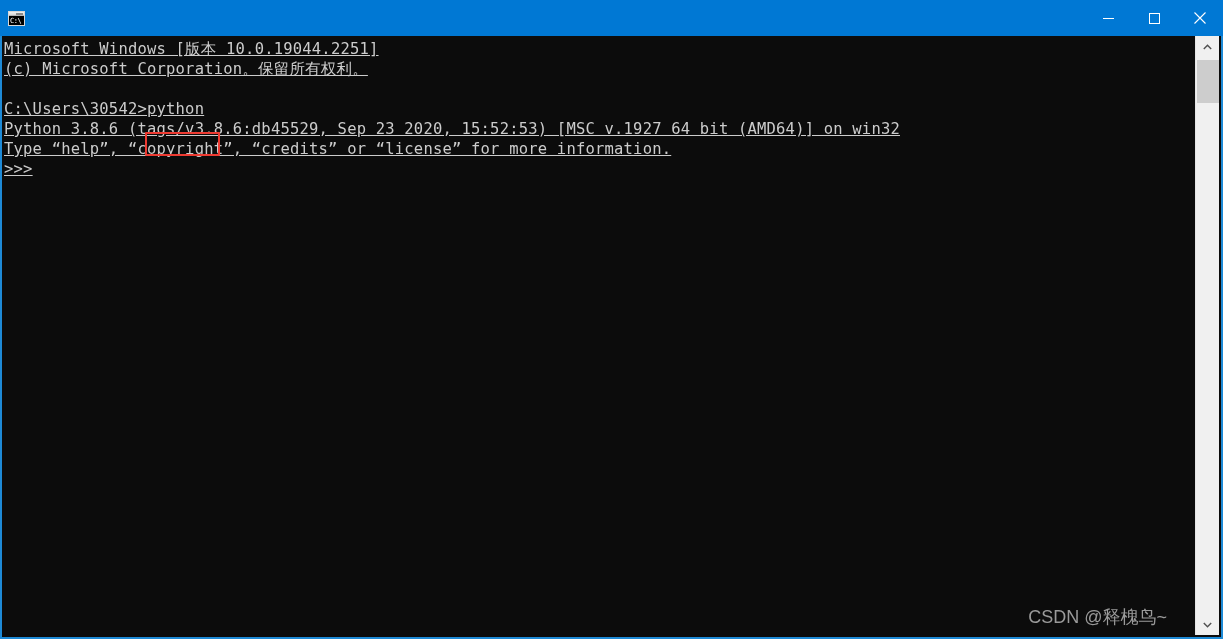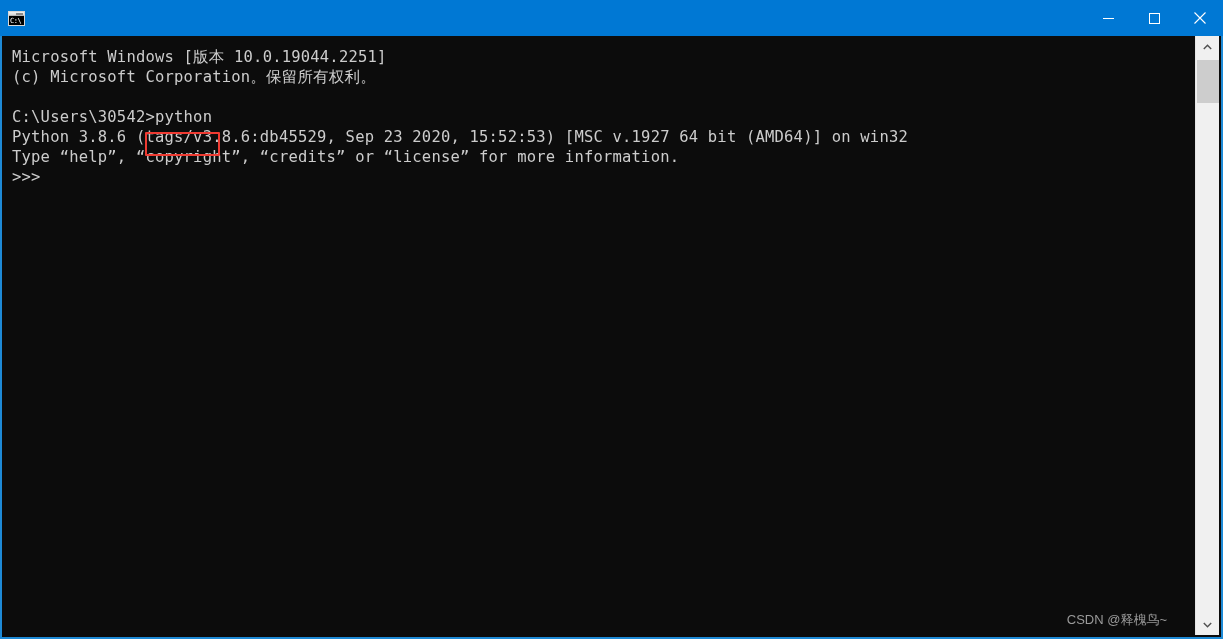--- a/index.html
+++ b/index.html
@@ -108,27 +108,28 @@
     top: 36px;
     right: 26px;
     bottom: 0;
     background: #0c0c0c;
     overflow: hidden;
   }
   .console-text {
     position: absolute;
     left: 2px;
     top: 3px;
-    margin: 8px;
+    margin: 0;
     color: #cccccc;
     font-family: "DejaVu Sans Mono", "Liberation Mono", monospace;
     font-size: 15.5px;
     line-height: 20px;
     white-space: pre;
     letter-spacing: 0.2px;
+    text-decoration: underline;
   }
   .line { height: 20px; }
   .prompt-caret { color: #cccccc; }
 
   
   .annot-box {
     position: absolute;
     left: 143px;
     top: 96px;
     width: 75px;
@@ -137,21 +138,21 @@
     box-sizing: border-box;
     border-radius: 1px;
   }
 
   
   .watermark {
     position: absolute;
     right: 28px;
     bottom: 8px;
     color: #9a9a9a;
-    font-size: 13px;
+    font-size: 18px;
     font-family: "Liberation Sans", sans-serif;
     white-space: nowrap;
   }
 
   
   .scrollbar {
     position: absolute;
     top: 36px;
     right: 2px;
     width: 24px;

